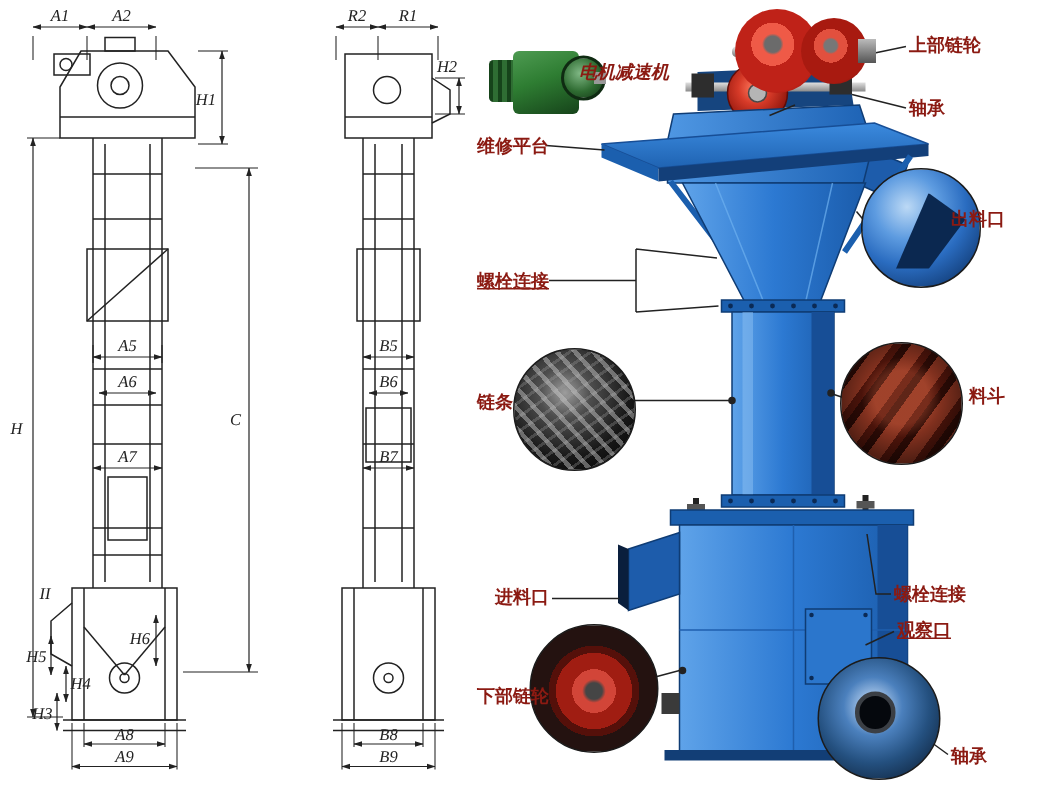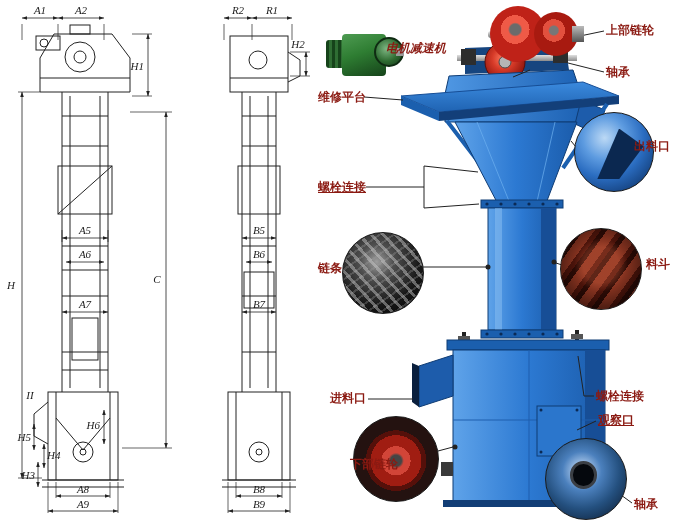--- a/index.html
+++ b/index.html
@@ -342,16 +342,16 @@
   <span class="lbl" style="left:606px;top:22px;font-family:Liberation Mono, monospace;">上部链轮</span>
   <span class="lbl" style="left:606px;top:64px;">轴承</span>
   <span class="lbl" style="left:318px;top:89px;font-family:Liberation Serif, serif;">维修平台</span>
   <span class="lbl" style="left:634px;top:138px;">出料口</span>
   <span class="lbl" style="left:318px;top:179px;text-decoration:underline;">螺栓连接</span>
   <span class="lbl" style="left:318px;top:260px;">链条</span>
   <span class="lbl" style="left:646px;top:256px;">料斗</span>
   <span class="lbl" style="left:330px;top:390px;">进料口</span>
   <span class="lbl" style="left:596px;top:388px;">螺栓连接</span>
   <span class="lbl" style="left:598px;top:412px;text-decoration:underline;">观察口</span>
-  <span class="lbl" style="left:318px;top:456px;margin-left:32px;">下部链轮</span>
+  <span class="lbl" style="left:318px;top:456px;">下部链轮</span>
   <span class="lbl" style="left:634px;top:496px;">轴承</span>
 
 </div>
 
 </body></html>

